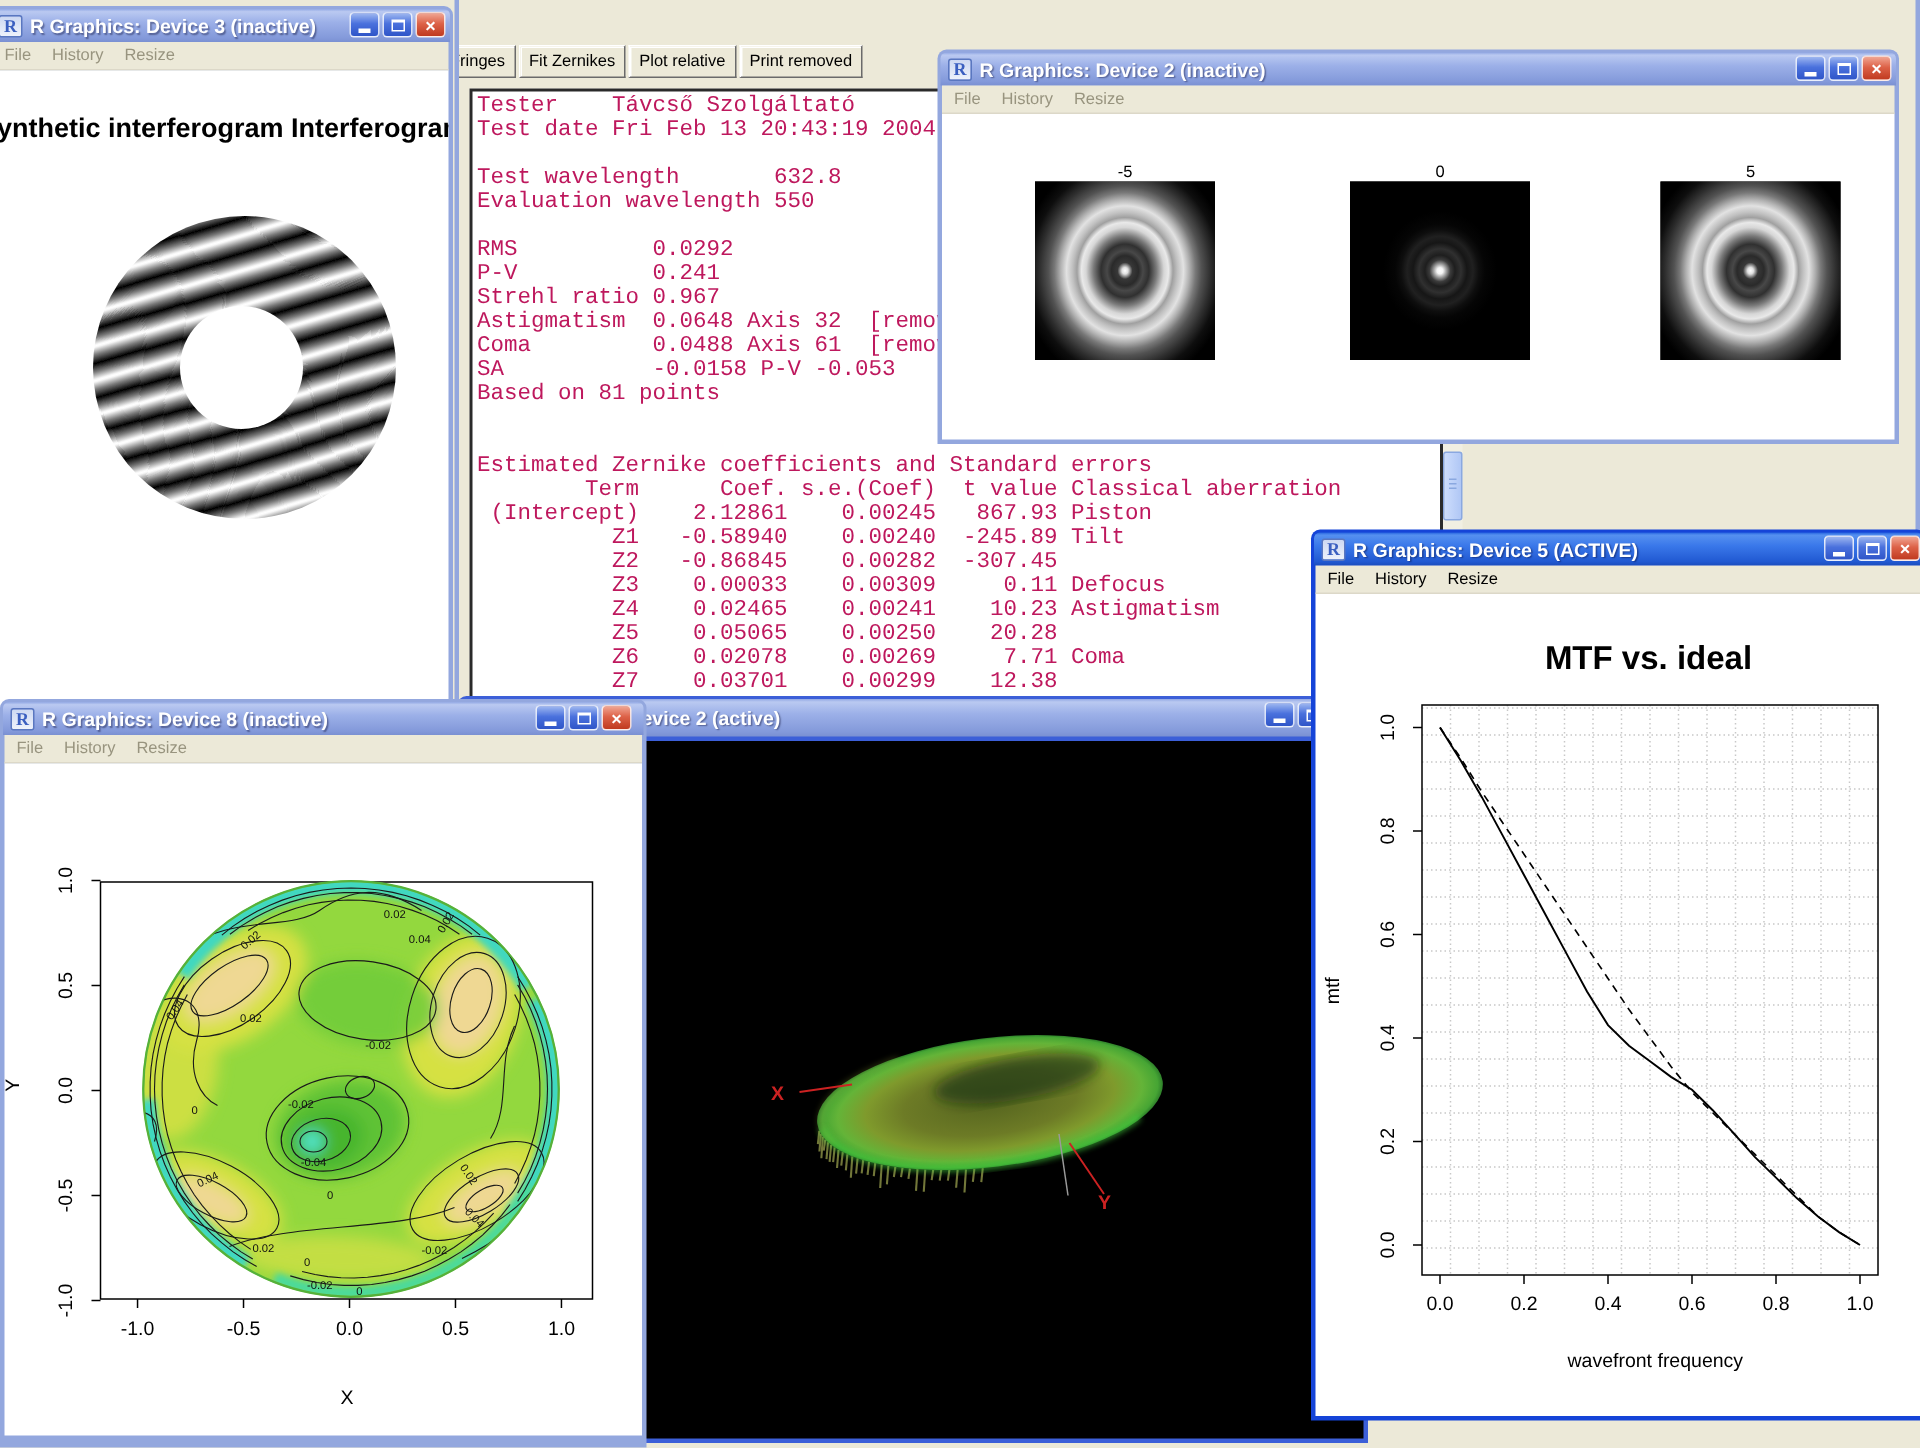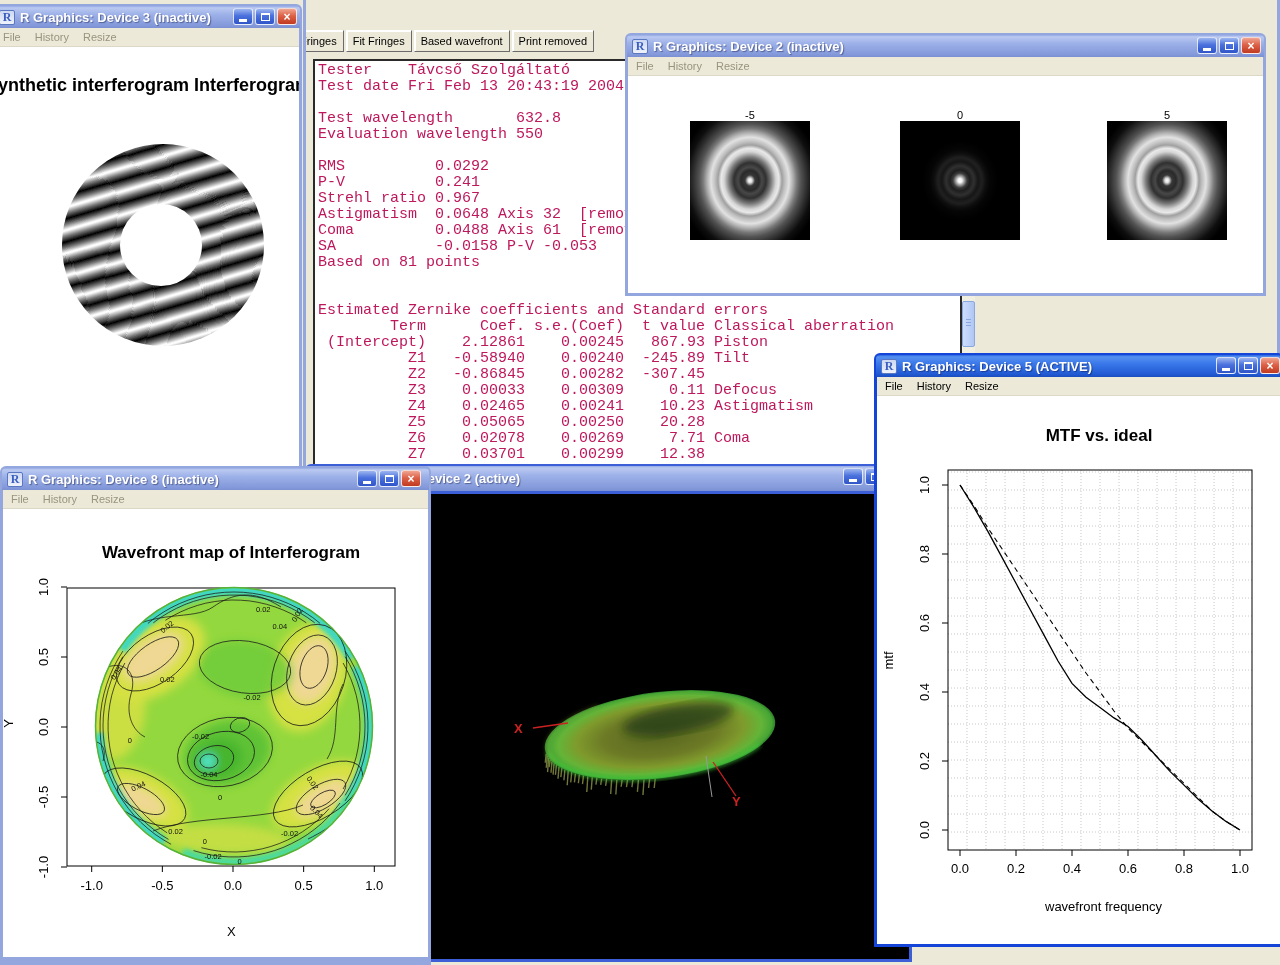--- a/index.html
+++ b/index.html
@@ -33,21 +33,21 @@
 .tab:first-child{margin-left:-13px}
 .textbox{position:absolute;left:7px;top:84px;width:649px;height:407px;background:#fff;border:2px solid #2a2a2a;overflow:hidden}
 .textbox pre{font-family:Liberation Mono, monospace;font-size:15px;line-height:16px;padding:2px 0 0 3px;color:#be185d}
 .vscroll{position:absolute;left:656px;top:84px;width:13px;height:407px;background:#f1efe2}
 .vthumb{position:absolute;left:0px;top:242px;width:13px;height:46px;background:linear-gradient(90deg,#cdddfc,#b0c7f5);border:1px solid #8aa8e0;border-radius:2px}
 .vthumb:before{content:"";position:absolute;left:3px;right:3px;top:17px;border-top:1px solid #8aa8e0;box-shadow:0 3px 0 #8aa8e0,0 6px 0 #8aa8e0}
 .psf{position:absolute;width:120px;height:119px;background:#000}
 .psf-side{background:#000 radial-gradient(46px 51px at 50% 50%, #ffffff 0px,#e0e0e0 2px,#383838 5px,#2a2a2a 9px,#484848 12px,#303030 16px,#7a7a7a 21px,#d6d6d6 26px,#e9e9e9 29px,#a0a0a0 32px,#c0c0c0 35px,#e2e2e2 39px,#b0b0b0 43px,#787878 47px,#525252 51px,#2e2e2e 57px,#0e0e0e 63px,#000000 70px)}
 .psf-mid{background:#000 radial-gradient(46px 48px at 50% 50%, #ffffff 0px,#f4f4f4 2px,#a8a8a8 4px,#3c3c3c 7px,#1e1e1e 10px,#303030 14px,#161616 18px,#202020 22px,#0e0e0e 26px,#050505 30px,#000 38px)}
 .psf-lab{position:absolute;width:120px;text-align:center;top:33px;font-size:11px;color:#000}
-.fig-title{position:absolute;font-weight:bold;font-size:17px;color:#000;white-space:nowrap;transform:translateX(-50%)}
+.fig-title{position:absolute;font-weight:bold;font-size:22px;color:#000;white-space:nowrap;transform:translateX(-50%)}
 .ax-lab{position:absolute;font-size:13px;color:#000;white-space:nowrap}
 .rot{transform:rotate(-90deg)}
 .rgl-content{position:absolute;left:3px;right:3px;top:30px;bottom:3px;background:#000;overflow:hidden}
 .rgl-axlab{position:absolute;color:#cc2222;font:bold 13px "Liberation Sans",sans-serif}
 </style>
 </head>
 <body>
 
 <div class="win" id="win-dev4">
   <div class="titlebar tb-inactive">
@@ -95,22 +95,22 @@
         <rect x="30" y="60" width="280" height="280" fill="url(#fringe)" filter="url(#wav)"></rect>
       </g>
     </svg>
   </div>
 </div>
 
 <div class="win" id="win-text">
   <div class="wt-body">
     <div class="tabrow">
       <span class="tab">Fringes</span>
-      <span class="tab">Fit Fringes</span>
-      <span class="tab">Based wavefront</span>
+      <span class="tab">Fit Zernikes</span>
+      <span class="tab">Plot relative</span>
       <span class="tab">Print removed</span>
     </div>
     <div class="textbox">
       <pre id="report-pre">Tester    Távcső Szolgáltató
 Test date Fri Feb 13 20:43:19 2004
 
 Test wavelength       632.8
 Evaluation wavelength 550
 
 RMS          0.0292
@@ -261,21 +261,20 @@
         <span class="g-max"></span>
       </span>
     <span class="xb xb-red">×</span>
   </div>
   <div class="menubar mn-inactive">
       <span class="mi">File</span>
       <span class="mi">History</span>
       <span class="mi">Resize</span>
     </div>
   <div class="content" style="bottom:8px">
-    <div class="fig-title" style="left:228px;top:34px">Wavefront map of Interferogram</div>
     <svg id="ctr-svg" width="425" height="447" style="position:absolute;left:0;top:0">
       <defs>
         <clipPath id="cclip">
             <circle cx="231" cy="217" r="138"></circle>
           </clipPath>
         <filter id="cb5" x="-30%" y="-30%" width="160%" height="160%">
             <feGaussianBlur stdDeviation="5"></feGaussianBlur>
           </filter>
         <filter id="cb2" x="-30%" y="-30%" width="160%" height="160%">
             <feGaussianBlur stdDeviation="2"></feGaussianBlur>

